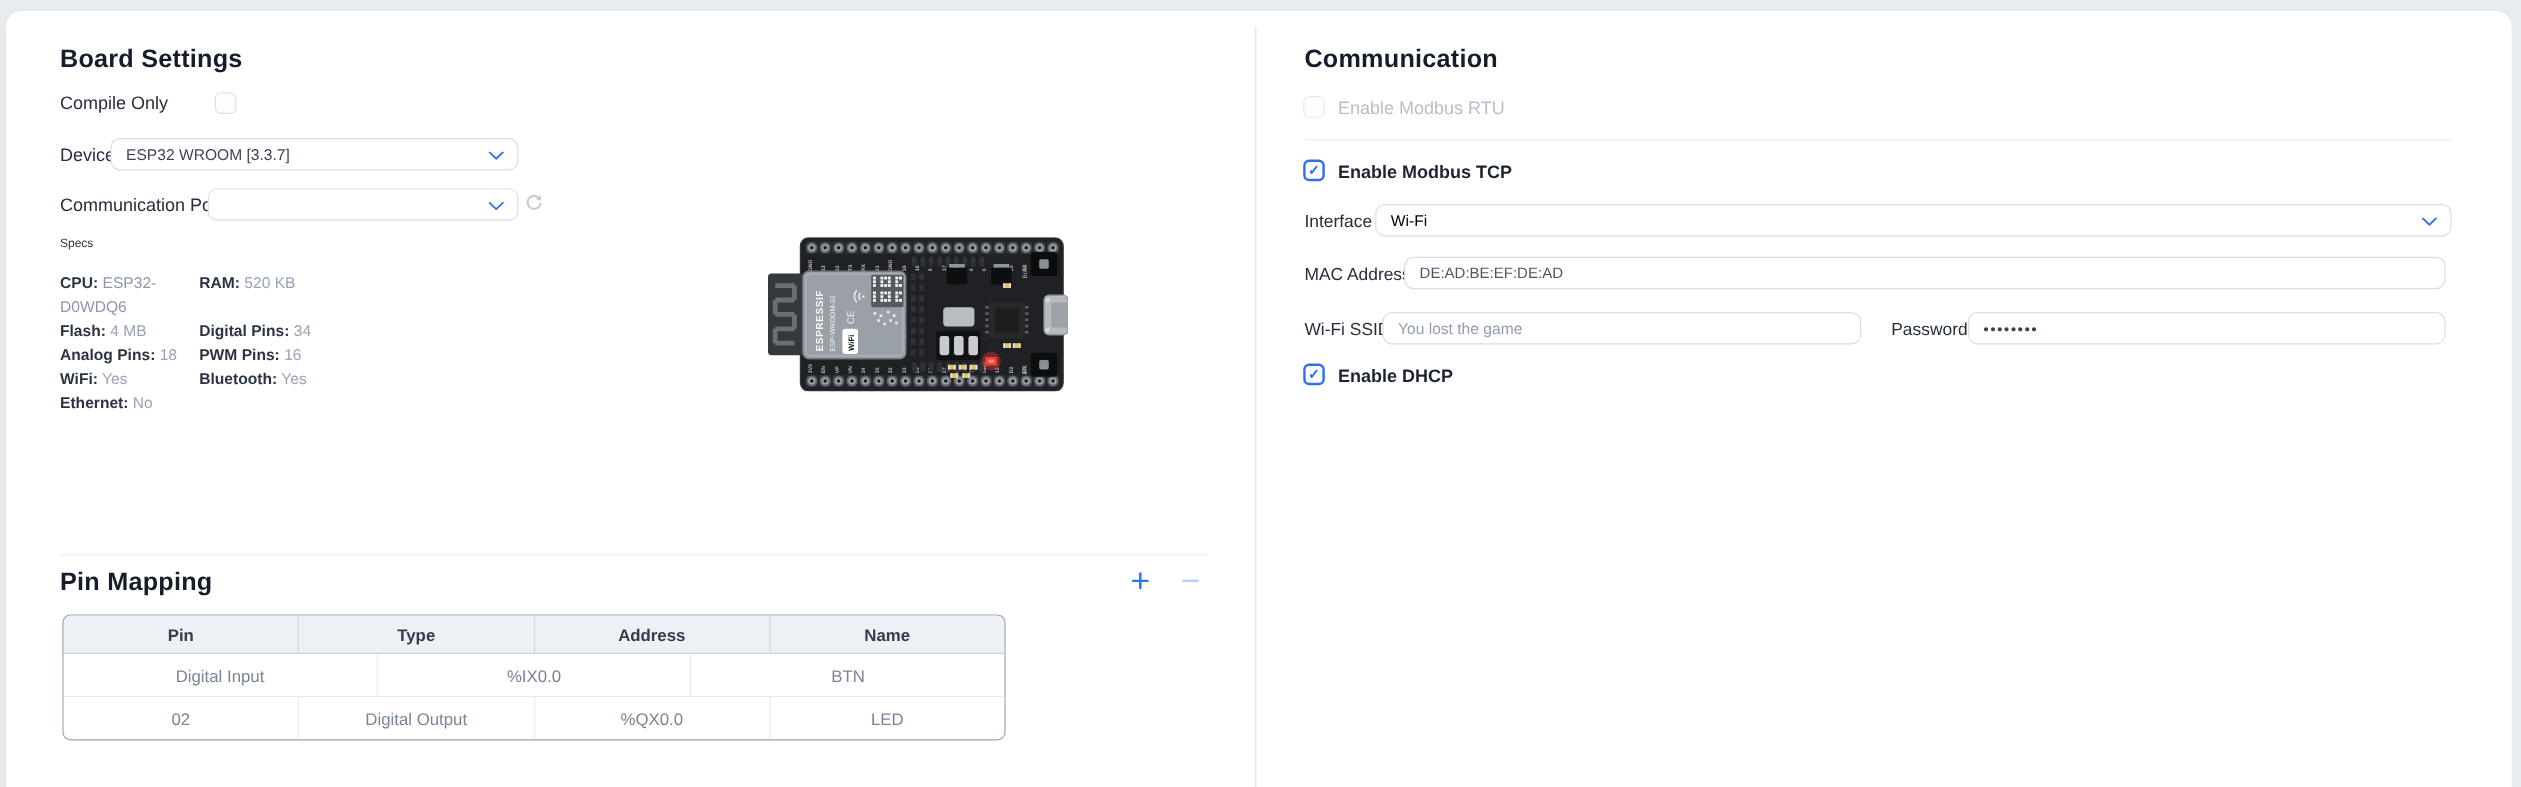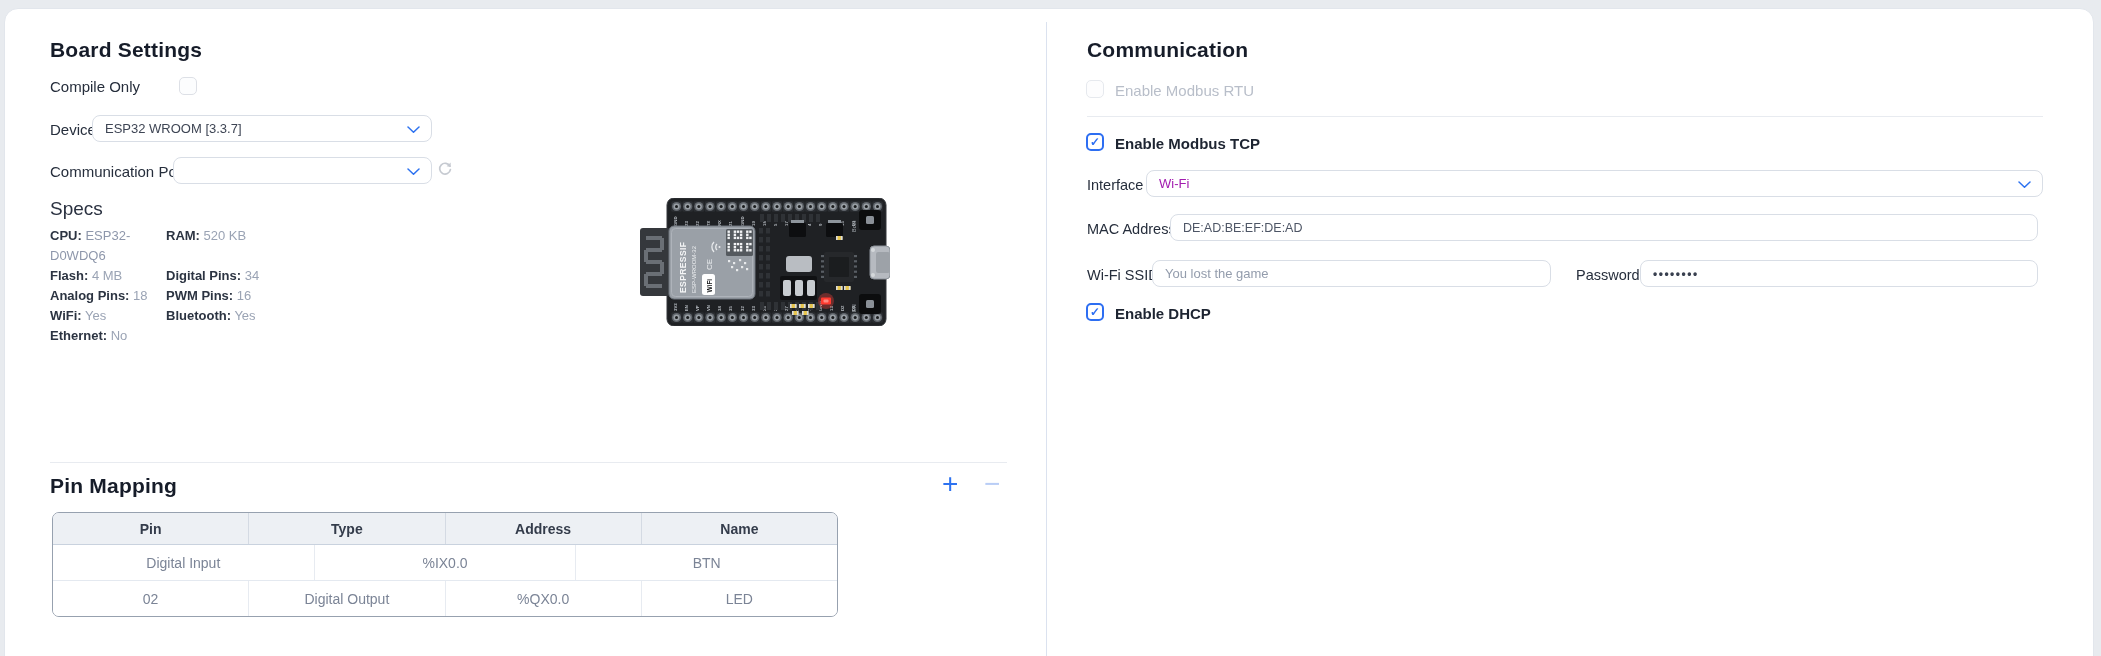--- a/index.html
+++ b/index.html
@@ -21,35 +21,35 @@
   }
   .lbl{position:absolute;font-size:15px;color:#262e3c;white-space:nowrap;}
   .lbl.sm{font-size:14.5px;}
   .lbl.muted{color:#b8bec9;}
   .sel,.inp{
     position:absolute;box-sizing:border-box;height:27px;background:#fff;
     border:1px solid #d9dee6;border-radius:8px;display:flex;align-items:center;
     padding:0 12px;font-size:13px;color:#3e4554;
   }
   .sel .chev{position:absolute;right:11px;top:10px;line-height:0;}
-  .placeholder{color:#a21caf;}
+  .placeholder{color:#000000;}
   .value-dark{color:#4d5565;font-size:12.5px;}
   .value-grey{color:#939cac;}
   .pwd{color:#39404f;font-weight:bold;letter-spacing:1.5px;font-size:12px;}
   .cb{
     position:absolute;width:18px;height:18px;box-sizing:border-box;border-radius:5px;cursor:pointer;
   }
   .cb.unchecked{border:1.5px solid #dde0e6;background:#fcfdfe;}
   .cb.disabled{border:1.5px solid #e6e9ee;background:#fdfdfe;cursor:default;}
   .cb.checked{
     border:2px solid #2d6ef2;background:#fff;color:#2d6ef2;
     display:flex;align-items:center;justify-content:center;
     font-size:12px;font-weight:bold;
   }
-  .spec-title{position:absolute;font-size:19px;color:#2a3140;}
+  .spec-title{position:absolute;font-size:10px;color:#2a3140;}
   .specs-grid{
     position:absolute;left:50px;top:226px;width:330px;
     display:grid;grid-template-columns:116px auto;line-height:20px;font-size:13px;
   }
   .spec-label{font-weight:bold;color:#2c3442;}
   .spec-value{color:#9aa3b4;}
   .icon-btn{
     position:absolute;font-size:28px;line-height:24px;cursor:pointer;user-select:none;
     font-weight:normal;
   }

